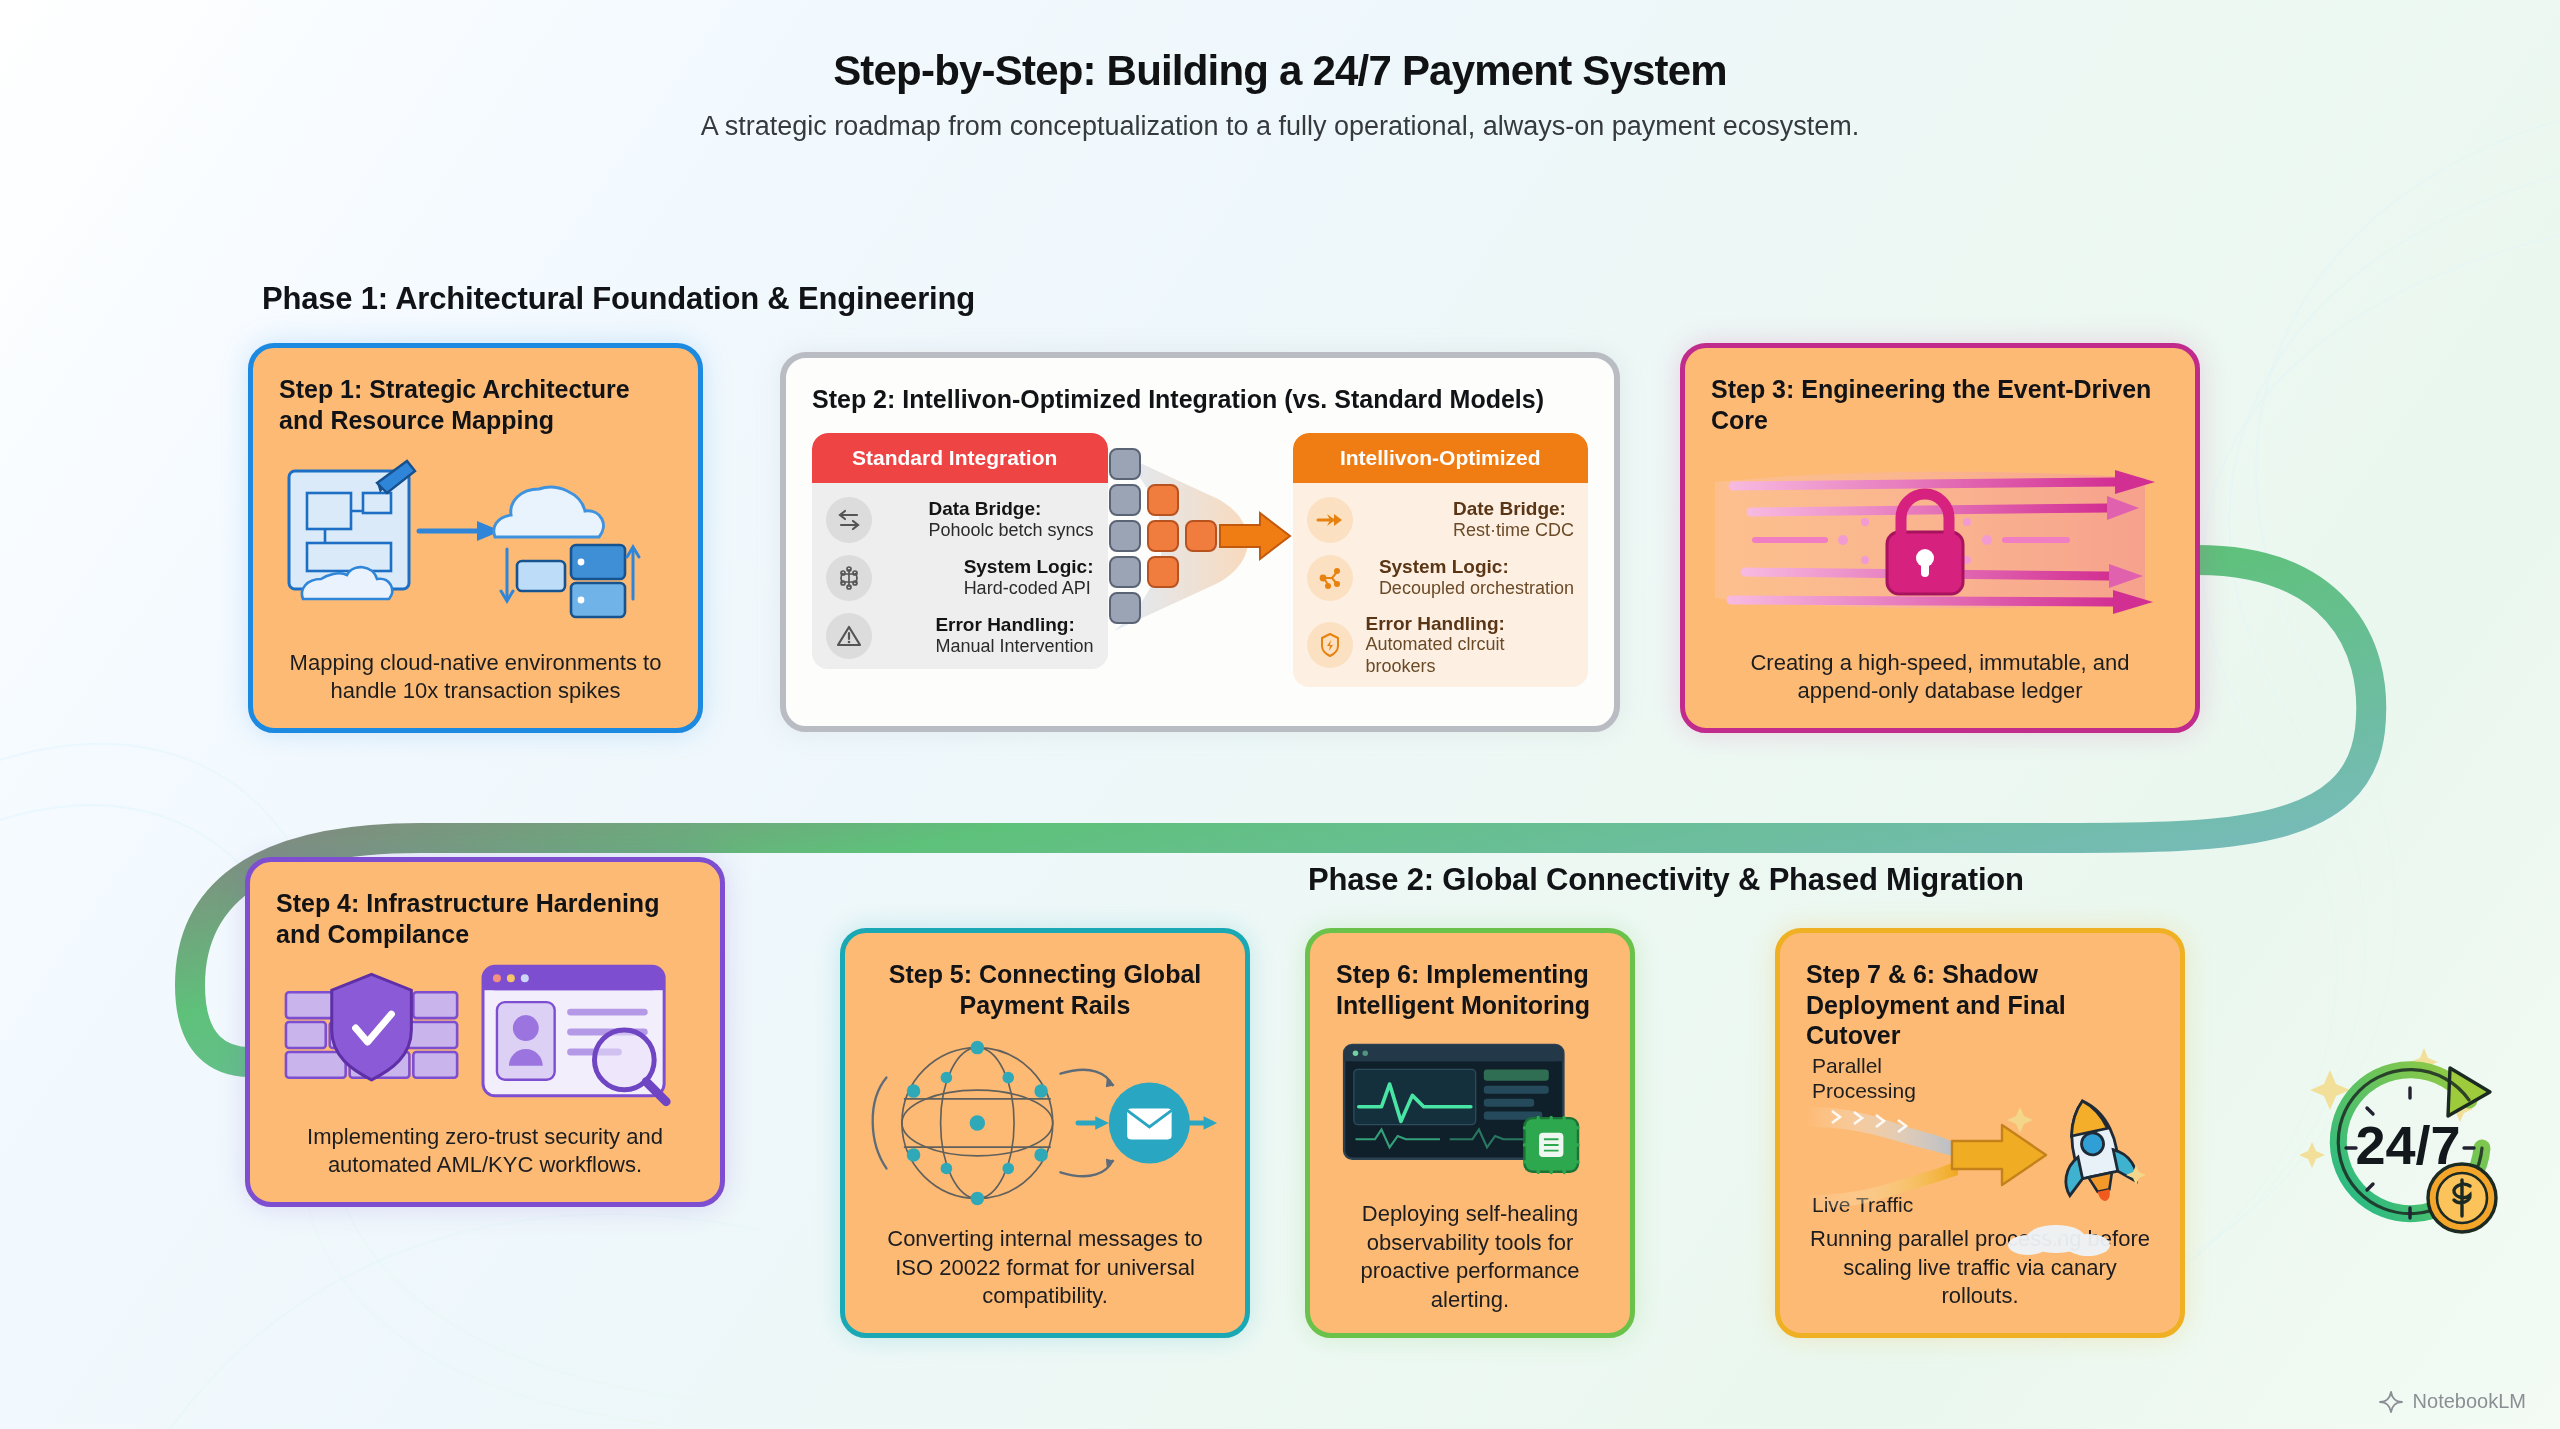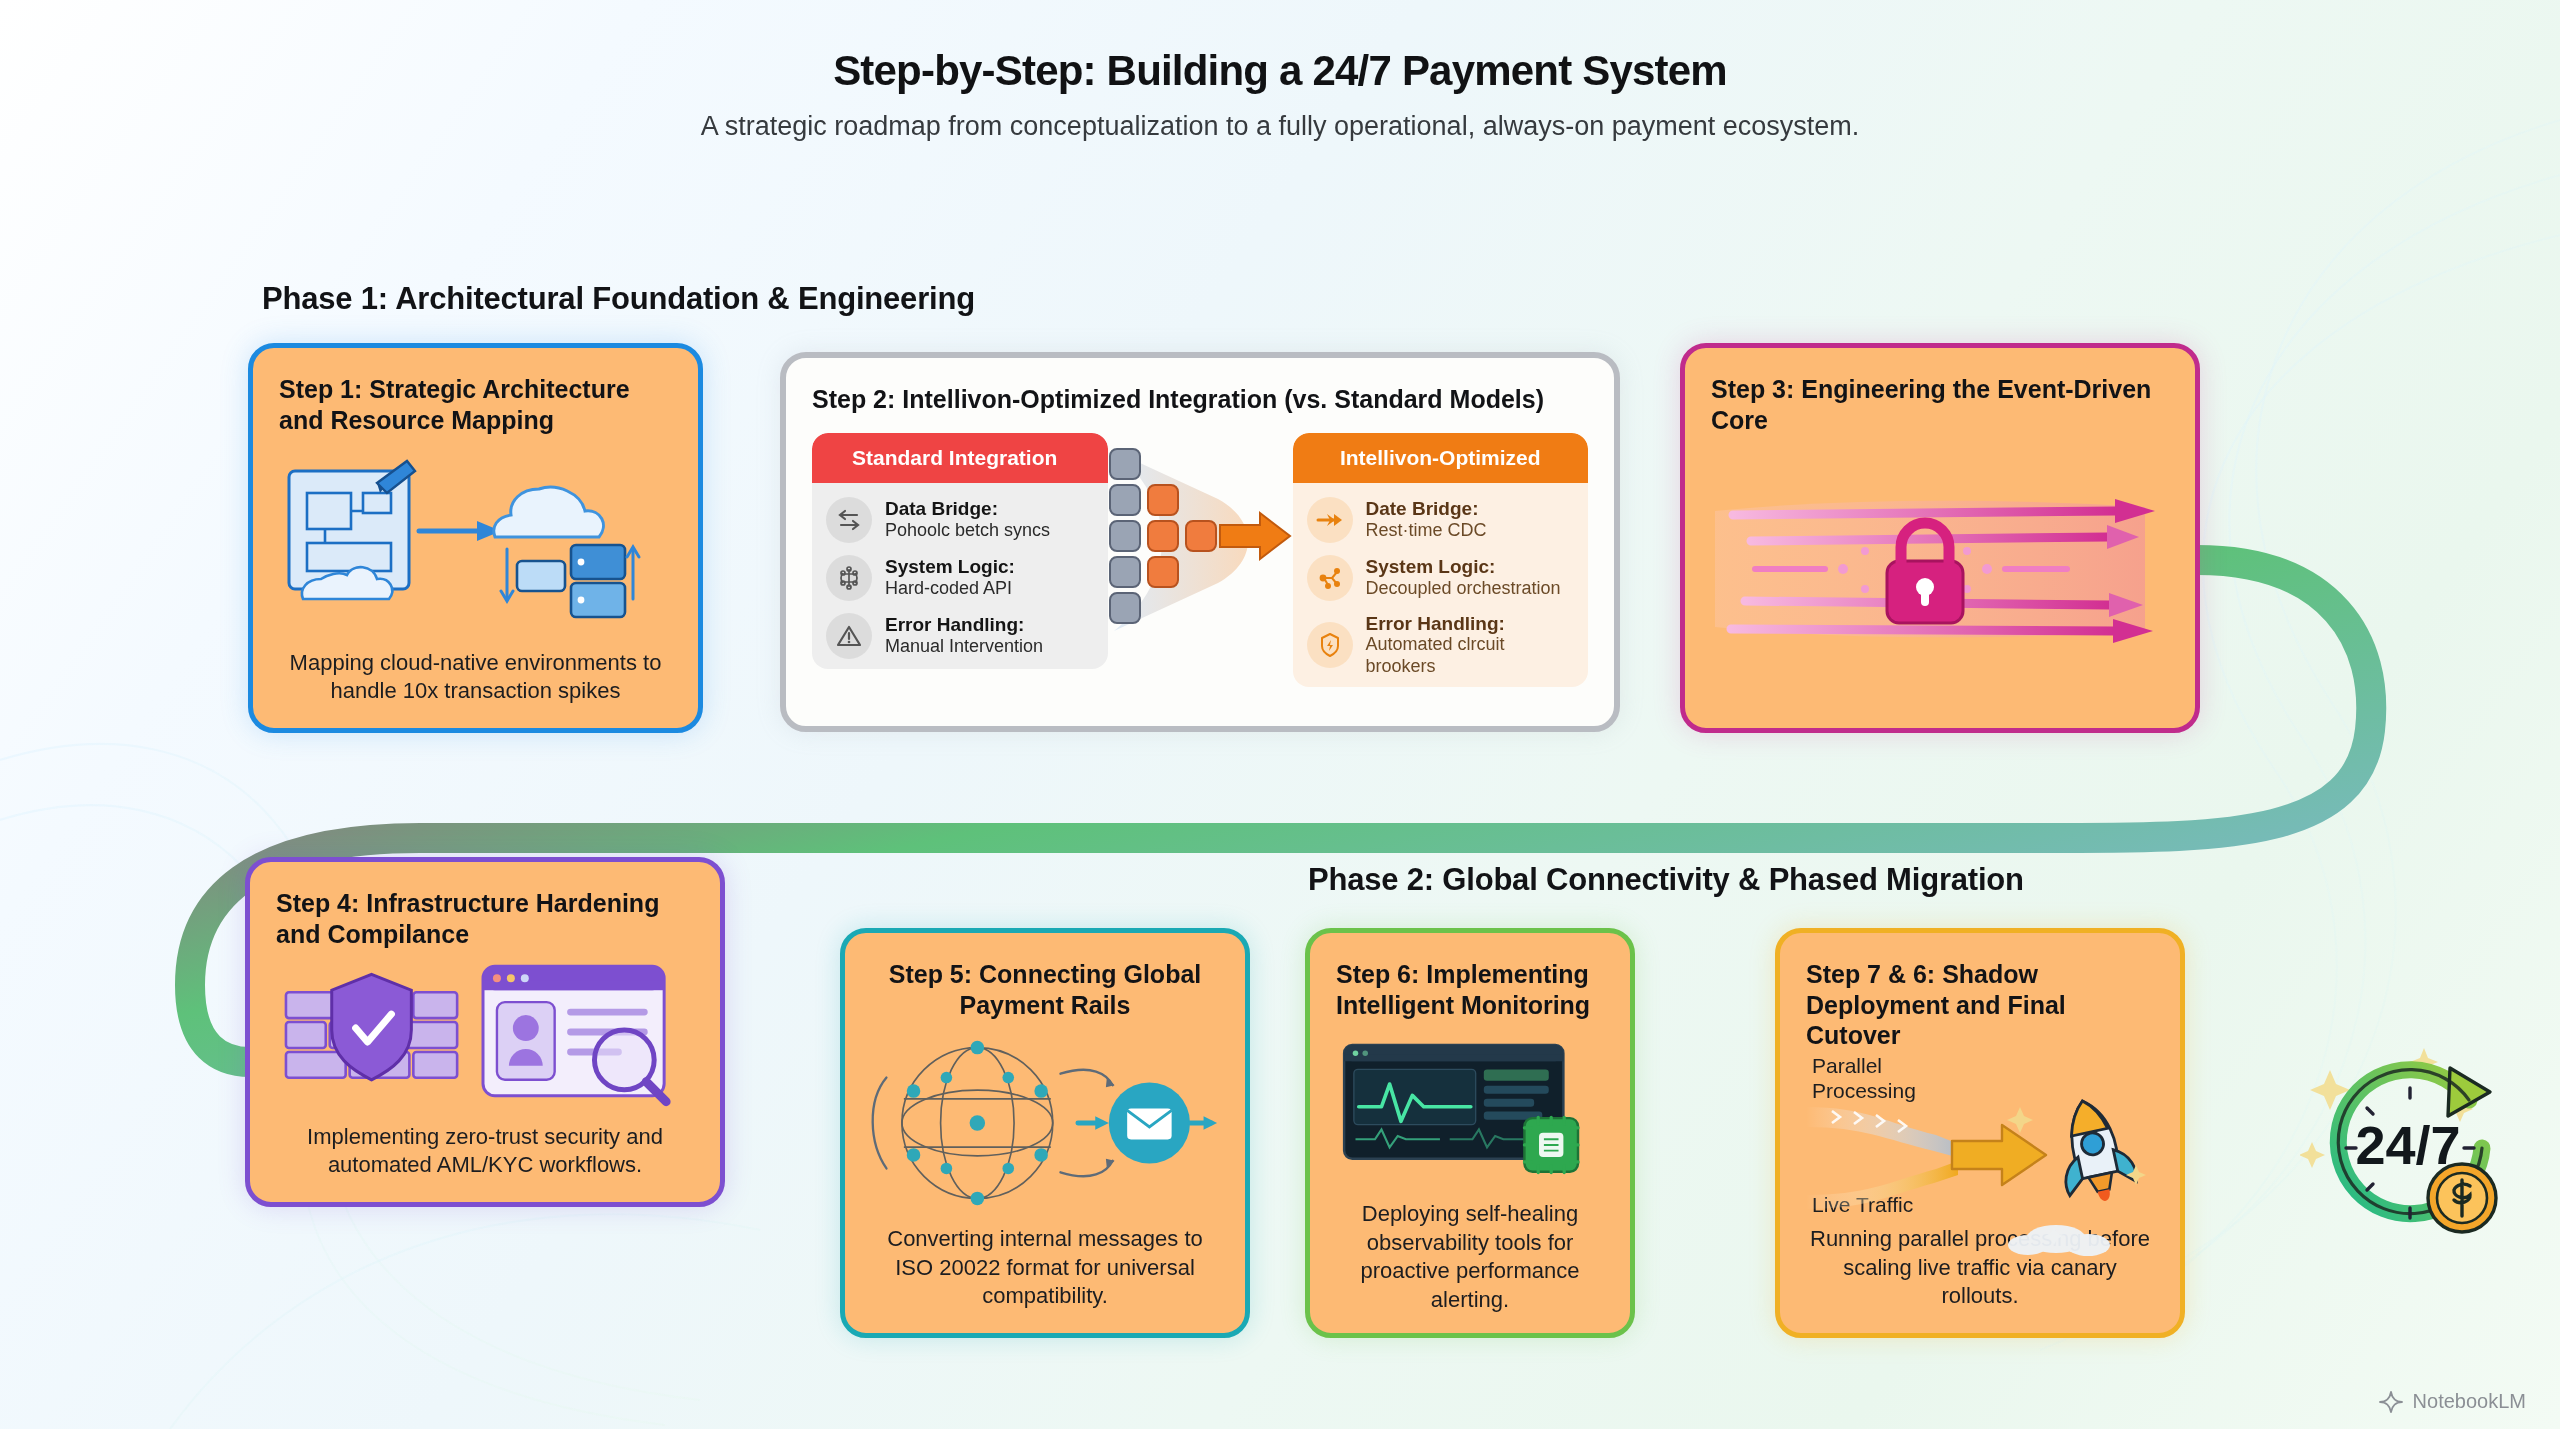--- a/index.html
+++ b/index.html
@@ -95,21 +95,21 @@
   .cmp-col { width: 318px; border-radius: 16px; overflow: hidden; }
   .cmp-col.left  { background: #eeeeee; }
   .cmp-col.right { background: #fdf0e3; }
   .cmp-head {
     padding: 13px 18px; font-size: 21px; font-weight: 600; color: #ffffff;
     border-radius: 16px 16px 0 0;
   }
   .cmp-head.left  { background: #ef4444; padding-left: 40px; }
   .cmp-head.right { background: #f07c14; text-align: center; }
   .cmp-rows { padding: 14px 14px 10px 14px; display: flex; flex-direction: column; gap: 12px; }
-  .cmp-row { display: flex; align-items: center; gap: 13px; }
+  .cmp-row { display: flex; align-items: center; gap: 13px; justify-content: space-between; }
   .cmp-badge {
     width: 46px; height: 46px; border-radius: 50%; flex: none;
     display: flex; align-items: center; justify-content: center;
   }
   .cmp-badge.left  { background: #dcdcdc; }
   .cmp-badge.right { background: #fbe0c2; }
   .cmp-txt-strong { font-size: 19px; font-weight: 700; line-height: 1.15; }
   .cmp-txt-sub    { font-size: 18px; line-height: 1.18; color: #2a2a2a; }
   .cmp-col.right .cmp-txt-strong { color: #5a3616; }
   .cmp-col.right .cmp-txt-sub { color: #6b4a27; }
@@ -414,20 +414,21 @@
           <circle cx="252" cy="108" r="4"></circle>
       </g>
       <g>
         <rect x="172" y="80" width="76" height="62" rx="12" fill="#d6217f" stroke="#a8135f" stroke-width="3"></rect>
         <path d="M186,82 L186,66 a24,24 0 0 1 48,0 L234,82" fill="none" stroke="#d6217f" stroke-width="11"></path>
         <circle cx="210" cy="106" r="9" fill="#fff"></circle>
         <rect x="206" y="108" width="8" height="17" rx="4" fill="#fff"></rect>
       </g>
     </svg>
   </div>
+  <div class="card-caption">Creating a high-speed, immutable, and append-only database ledger</div>
 </div>
 
 <div class="card" id="card-step4">
   <div class="card-title">Step 4: Infrastructure Hardening and Compilance</div>
   <div class="card-art">
     <svg width="420" height="160" viewBox="0 0 420 160">
 
       <g fill="#c9b4ec" stroke="#7d4fd0" stroke-width="2.6">
         <rect x="10" y="36" width="60" height="26" rx="3"></rect>
           <rect x="74" y="36" width="60" height="26" rx="3"></rect>

